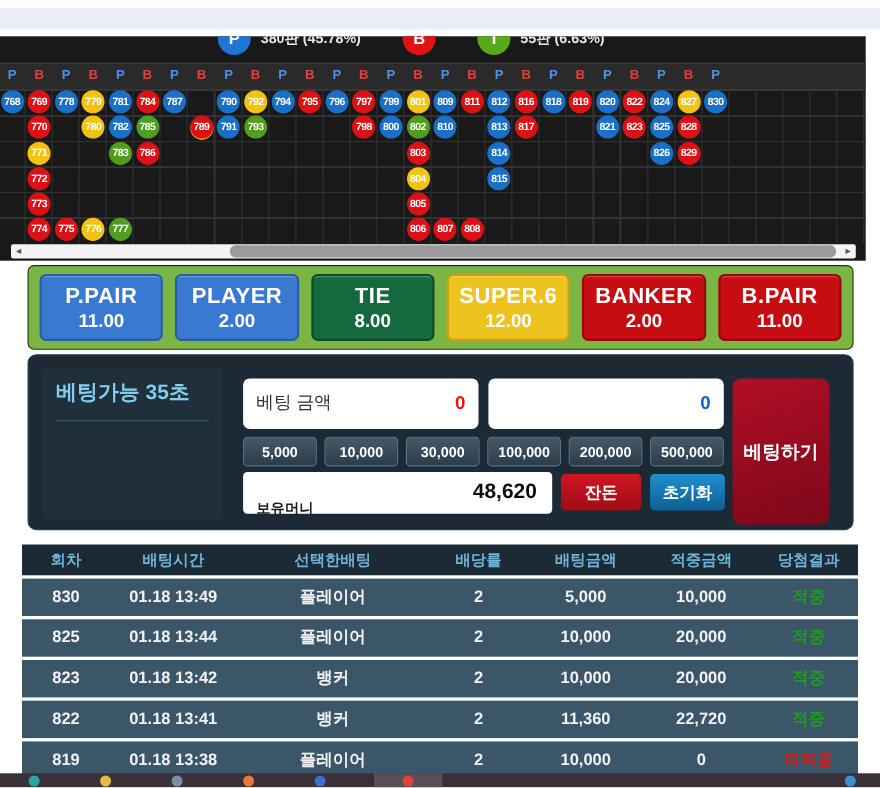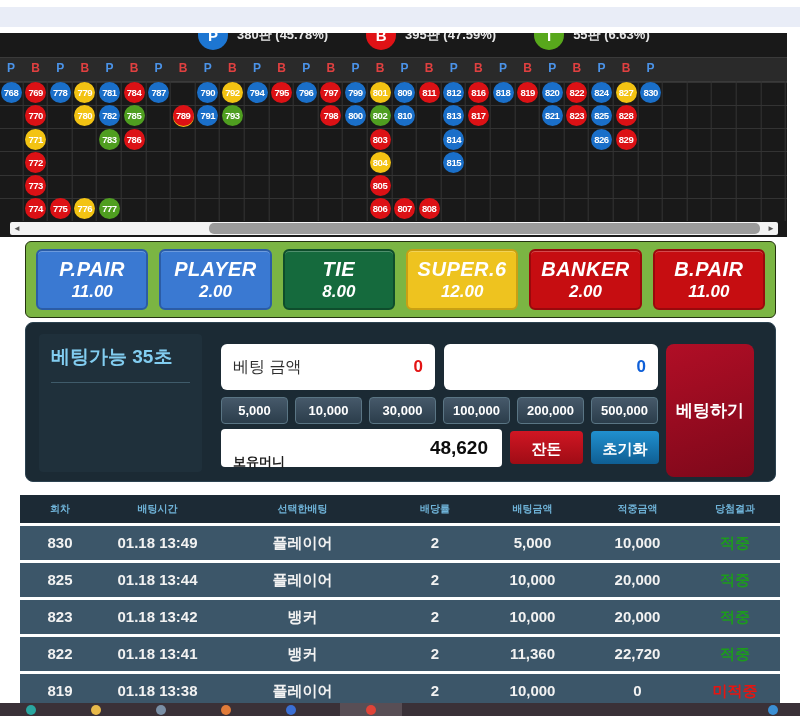--- a/index.html
+++ b/index.html
@@ -29,21 +29,21 @@
   .hscroll{position:absolute;left:10px;top:189px;width:768px;height:13px;background:#f3f3f3;border-radius:2px;}
   .hs-arrow{position:absolute;top:0;width:14px;height:13px;color:#555;font-size:8px;line-height:13px;text-align:center;}
   .hs-thumb{position:absolute;left:199px;top:1px;width:551px;height:11px;background:#9b9b9b;border-radius:5px;}
 
   
   .odds-bar{position:absolute;left:25px;top:241px;width:751px;height:77px;background:#7bb543;
             border-radius:6px;box-sizing:border-box;padding:7px 10px;display:flex;gap:11px;
             border:1px solid #23320f;}
   .odds-btn{flex:1;border-radius:6px;border:2px solid;display:flex;flex-direction:column;
             align-items:center;justify-content:center;gap:1px;color:#fff;cursor:pointer;
-            box-shadow:inset 0 1px 0 rgba(255,255,255,.25);font-style:italic;}
+            box-shadow:inset 0 1px 0 rgba(255,255,255,.25);}
   .odds-label{font-size:20px;font-weight:800;letter-spacing:.5px;}
   .odds-val{font-size:17px;font-weight:bold;}
 
   
   .panel{position:absolute;left:25px;top:322px;width:751px;height:160px;background:#1b2a34;
          border-radius:8px;border:1px solid #2c4250;box-sizing:border-box;}
   .timer-box{position:absolute;left:13px;top:11px;width:163px;height:138px;background:#1f303b;border-radius:4px;}
   .timer-label{display:block;margin:10px 12px 0;padding-bottom:12px;border-bottom:1px solid #3f5b6a;
                font-size:19px;font-weight:bold;color:#82cdf0;white-space:nowrap;}
   .w-input{position:absolute;top:21px;height:46px;background:#fff;border-radius:6px;}
@@ -61,21 +61,21 @@
   .change-btn{left:484px;width:73px;background:linear-gradient(#d01623,#9f0c15);}
   .reset-btn{left:565px;width:68px;background:linear-gradient(#2090cf,#0f5e93);}
   .bet-btn{position:absolute;left:640px;top:21px;width:88px;height:133px;border-radius:8px;
            background:linear-gradient(160deg,#b10e26,#7d081a);color:#fff;font-size:17px;font-weight:bold;
            display:flex;align-items:center;justify-content:center;cursor:pointer;}
 
   
   .history{position:absolute;left:20px;top:495px;width:760px;}
   .h-row{display:flex;}
   .h-head{height:28px;background:#1c2a35;}
-  .h-head .cell{color:#6fb3d8;font-size:10px;font-weight:bold;line-height:28px;}
+  .h-head .cell{color:#6fb3d8;font-size:14px;font-weight:bold;line-height:28px;}
   .h-data{height:34px;background:#3c5669;margin-top:3px;}
   .h-data .cell{color:#f2f2f2;font-size:15px;font-weight:bold;line-height:34px;}
   .cell{text-align:center;box-sizing:border-box;}
   .c0{width:80px;} .c1{width:115px;} .c2{width:175px;} .c3{width:90px;}
   .c4{width:105px;} .c5{width:105px;} .c6{width:90px;}
 
   
   .taskbar{position:absolute;left:0;top:703px;width:800px;height:13px;background:#3a3138;z-index:5;}
   .tb-active{position:absolute;left:340px;top:0;width:62px;height:13px;background:#584e55;}
   .tb-icon{position:absolute;top:2px;width:10px;height:10px;border-radius:50%;}
@@ -88,21 +88,20 @@
   <div class="top-band"></div>
 
   <div class="board">
     <div class="stats" id="stats">
         <div class="stat">
           <span class="stat-circle" style="background:#1d76d2">P</span>
           <span class="stat-text">380판 (45.78%)</span>
         </div>
         <div class="stat">
           <span class="stat-circle" style="background:#e01216">B</span>
-          <span class="stat-text">395판 (47.59%)</span>
         </div>
         <div class="stat">
           <span class="stat-circle" style="background:#58a81c">T</span>
           <span class="stat-text">55판 (6.63%)</span>
         </div>
       </div>
     <div class="letter-row" id="letterRow">
         <span style="left: 1px; color: rgb(75, 147, 232);">P</span>
         <span style="left: 25.6px; color: rgb(224, 64, 64);">B</span>
         <span style="left: 50.2px; color: rgb(75, 147, 232);">P</span>

